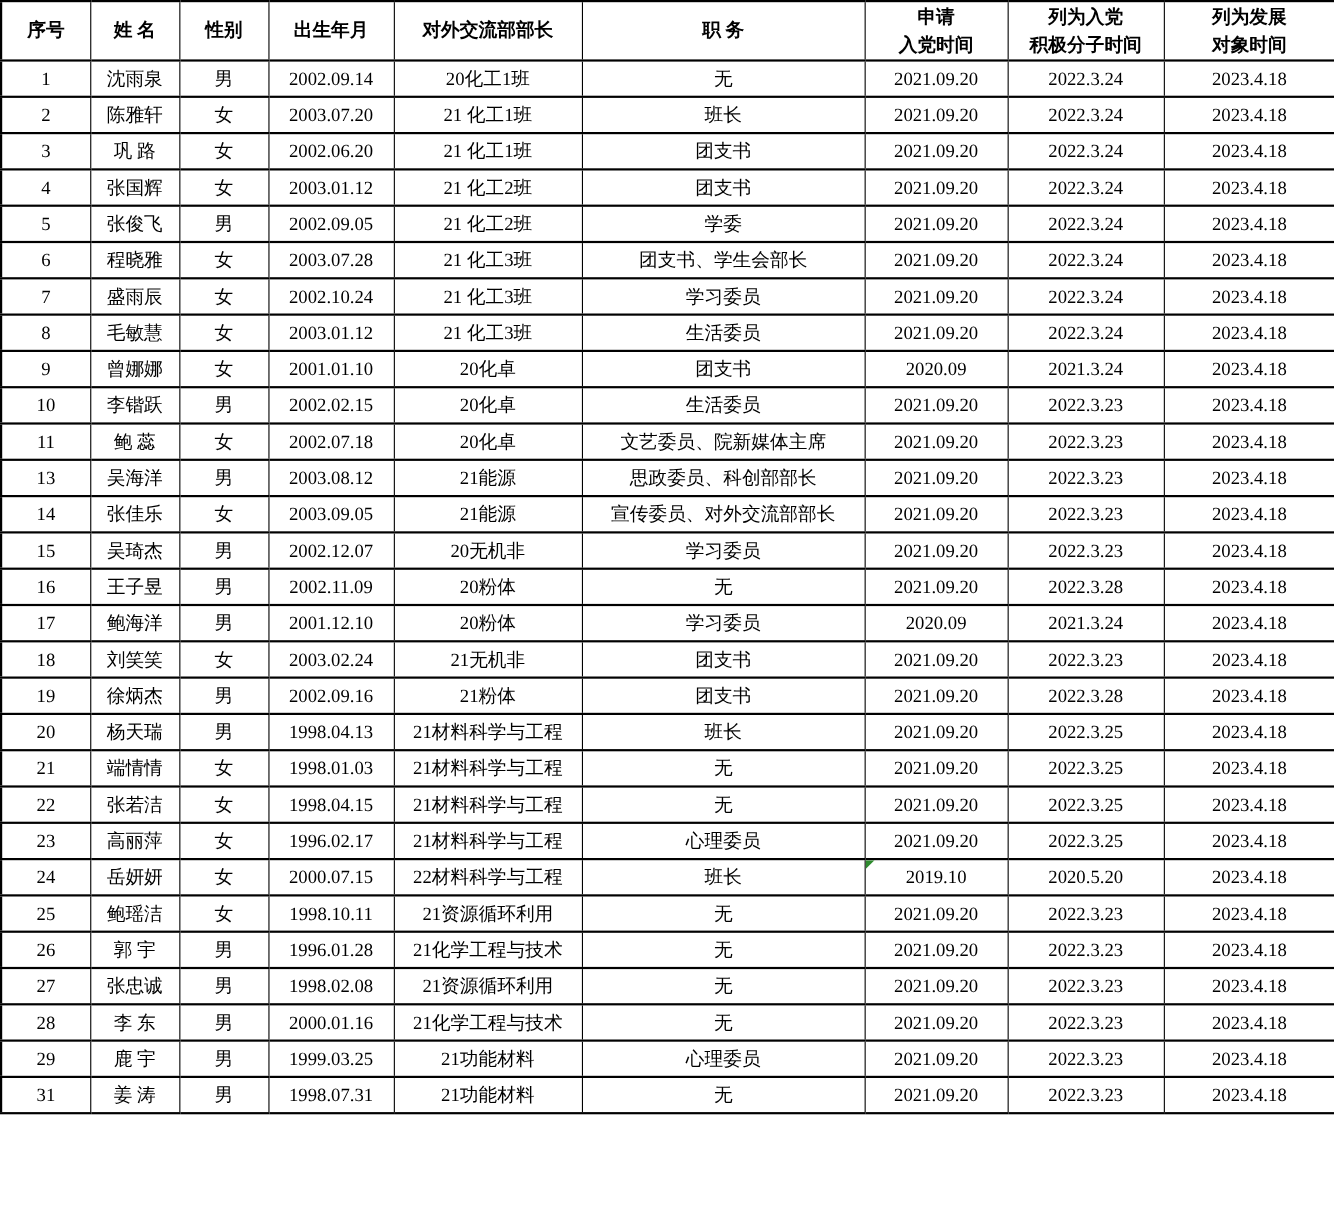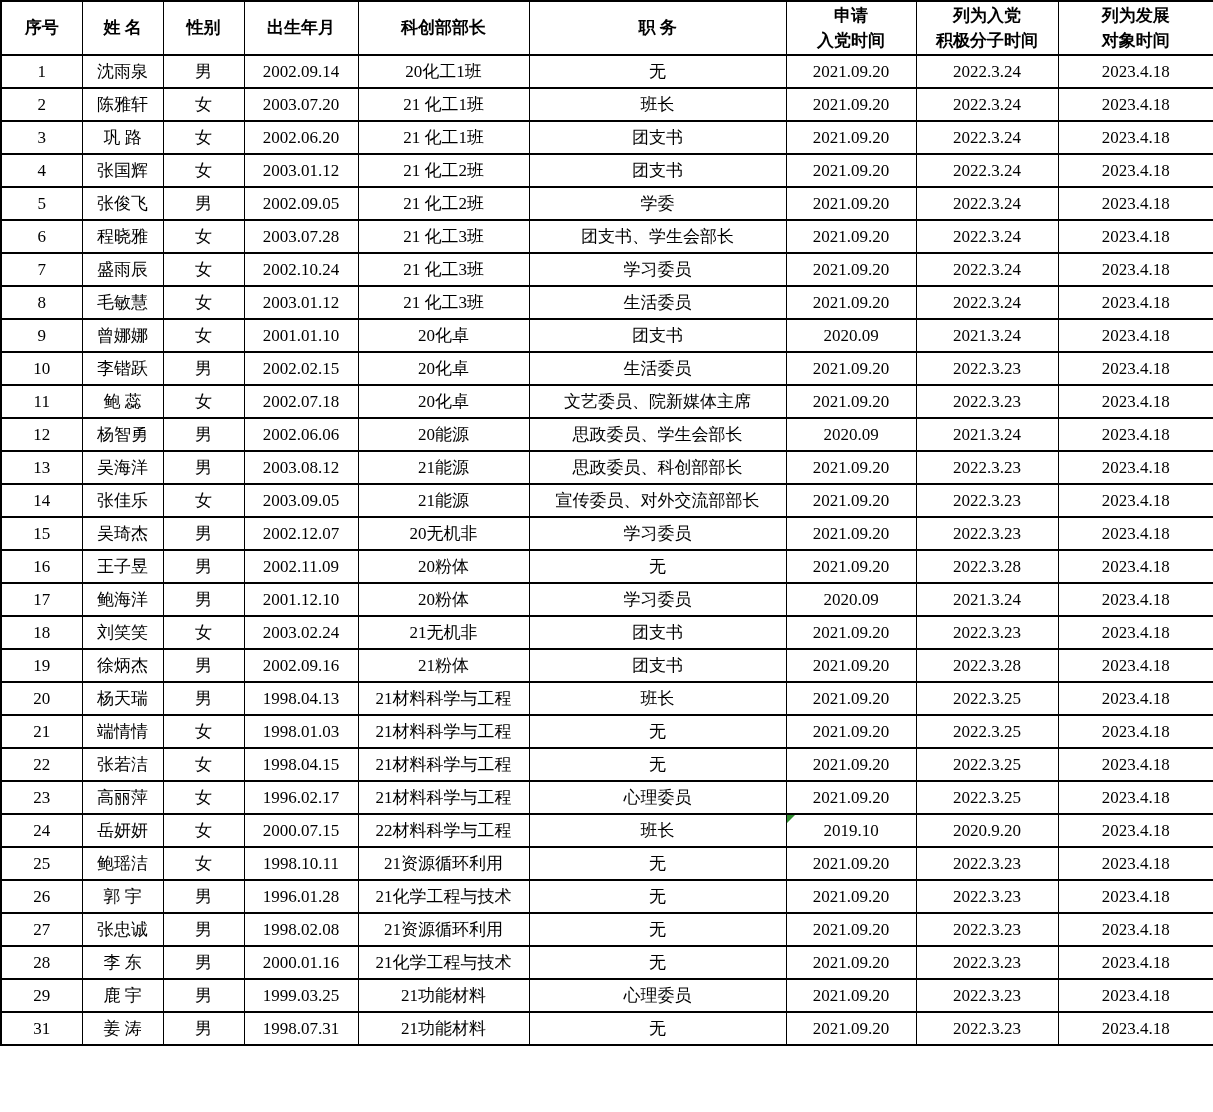--- a/index.html
+++ b/index.html
@@ -74,21 +74,21 @@
       <col style="width:130px">
       <col style="width:142px">
       <col style="width:156px">
     </colgroup>
     <thead>
       <tr>
           <th>序号</th>
           <th>姓 名</th>
           <th>性别</th>
           <th>出生年月</th>
-          <th>科创部部长</th>
+          <th>对外交流部部长</th>
           <th>职  务</th>
           <th>申请
 入党时间</th>
           <th>列为入党
 积极分子时间</th>
           <th>列为发展
 对象时间</th>
         </tr>
     </thead>
     <tbody>
@@ -207,31 +207,20 @@
           <td>鲍 蕊</td>
           <td>女</td>
           <td>2002.07.18</td>
           <td>20化卓</td>
           <td>文艺委员、院新媒体主席</td>
           <td>2021.09.20</td>
           <td>2022.3.23</td>
           <td>2023.4.18</td>
         </tr>
         <tr>
-          <td>12</td>
-          <td>杨智勇</td>
-          <td>男</td>
-          <td>2002.06.06</td>
-          <td>20能源</td>
-          <td>思政委员、学生会部长</td>
-          <td>2020.09</td>
-          <td>2021.3.24</td>
-          <td>2023.4.18</td>
-        </tr>
-        <tr>
           <td>13</td>
           <td>吴海洋</td>
           <td>男</td>
           <td>2003.08.12</td>
           <td>21能源</td>
           <td>思政委员、科创部部长</td>
           <td>2021.09.20</td>
           <td>2022.3.23</td>
           <td>2023.4.18</td>
         </tr>
@@ -346,21 +335,21 @@
           <td>2023.4.18</td>
         </tr>
         <tr>
           <td>24</td>
           <td>岳妍妍</td>
           <td>女</td>
           <td>2000.07.15</td>
           <td>22材料科学与工程</td>
           <td>班长</td>
           <td class="has-flag">2019.10<span class="corner-flag" style="border-top-color: rgb(46, 139, 46);"></span></td>
-          <td>2020.9.20</td>
+          <td>2020.5.20</td>
           <td>2023.4.18</td>
         </tr>
         <tr>
           <td>25</td>
           <td>鲍瑶洁</td>
           <td>女</td>
           <td>1998.10.11</td>
           <td>21资源循环利用</td>
           <td>无</td>
           <td>2021.09.20</td>

